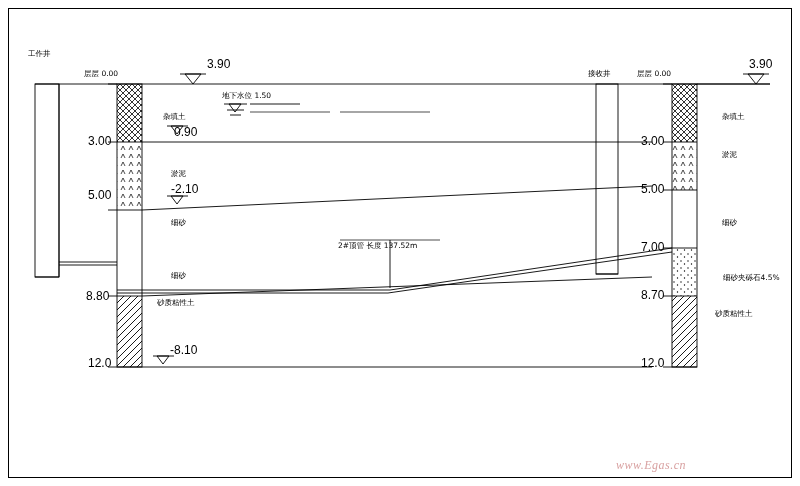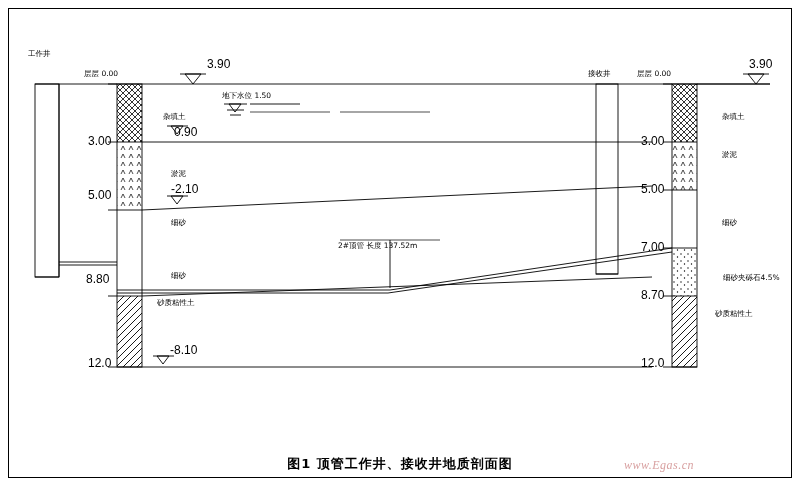--- a/index.html
+++ b/index.html
@@ -57,21 +57,21 @@
     width: 800px;
     text-align: center;
     font-family: "DejaVu Sans", sans-serif;
     font-size: 13px;
     font-weight: bold;
     color: #000;
     letter-spacing: 1px;
   }
   .watermark {
     position: absolute;
-    right: 10px;
+    right: 18px;
     top: 458px;
     font-family: "Liberation Serif", serif;
     font-style: italic;
     font-size: 12px;
     color: #d8a0a0;
     letter-spacing: 0.5px;
   }
 </style>
 </head>
 <body>
@@ -195,21 +195,21 @@
       <line x1="250" y1="112" x2="330" y2="112" stroke-width="0.7"></line>
       <line x1="340" y1="112" x2="430" y2="112" stroke-width="0.7"></line>
     </g>
   </svg>
 
   <div class="lbl cn" style="left:28px; top:50px;">工作井</div>
   <div class="lbl cn" style="left:84px; top:70px;">层层 0.00</div>
 
   <div class="lbl num" style="left:88px; top:135px;">3.00</div>
   <div class="lbl num" style="left:88px; top:189px;">5.00</div>
-  <div class="lbl num" style="left:86px; top:273px;">8.80</div>
+  <div class="lbl num" style="left:86px; top:290px;">8.80</div>
   <div class="lbl num" style="left:88px; top:357px;">12.0</div>
 
   <div class="lbl cn" style="left:163px; top:113px;">杂填土</div>
   <div class="lbl num" style="left:174px; top:126px;">0.90</div>
 
   <div class="lbl cn" style="left:171px; top:170px;">淤泥</div>
   <div class="lbl num" style="left:171px; top:183px;">-2.10</div>
 
   <div class="lbl cn" style="left:171px; top:219px;">细砂</div>
   <div class="lbl cn" style="left:171px; top:272px;">细砂</div>
@@ -232,16 +232,15 @@
   <div class="lbl num" style="left:641px; top:357px;">12.0</div>
 
   <div class="lbl cn" style="left:722px; top:113px;">杂填土</div>
   <div class="lbl cn" style="left:722px; top:151px;">淤泥</div>
   <div class="lbl cn" style="left:722px; top:219px;">细砂</div>
   <div class="lbl cn" style="left:703px; top:274px;padding-left:20px;">细砂夹砾石4.5%</div>
   <div class="lbl cn" style="left:715px; top:310px;">砂质粘性土</div>
 
   <div class="lbl num" style="left:749px; top:58px;">3.90</div>
 
-  <div class="caption">图1   顶管工作井、接收井地质剖面图</div>
   <div class="watermark">www.Egas.cn</div>
 
 </div>
 
 </body></html>

